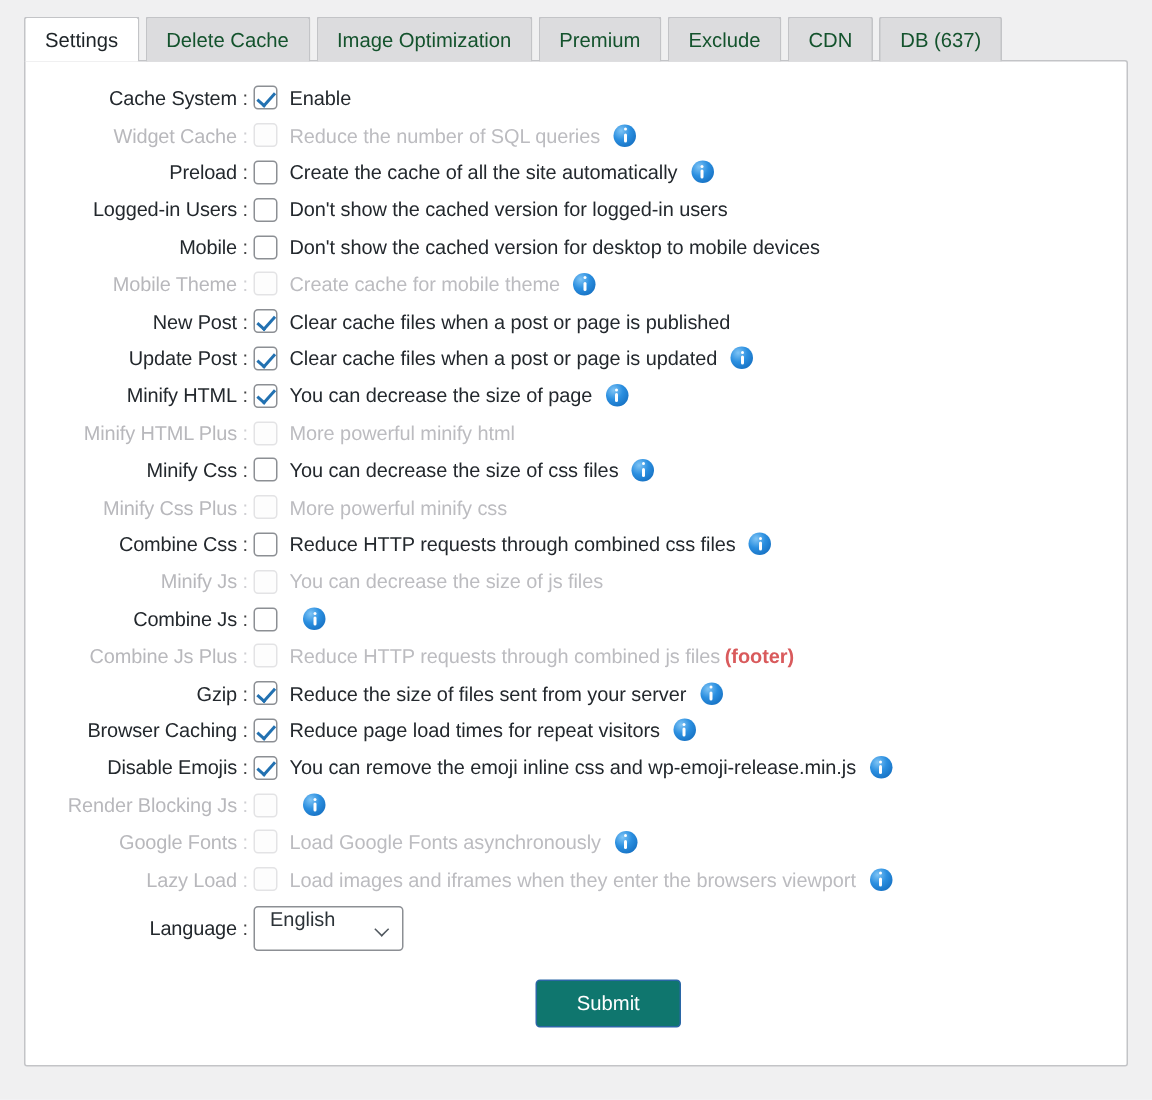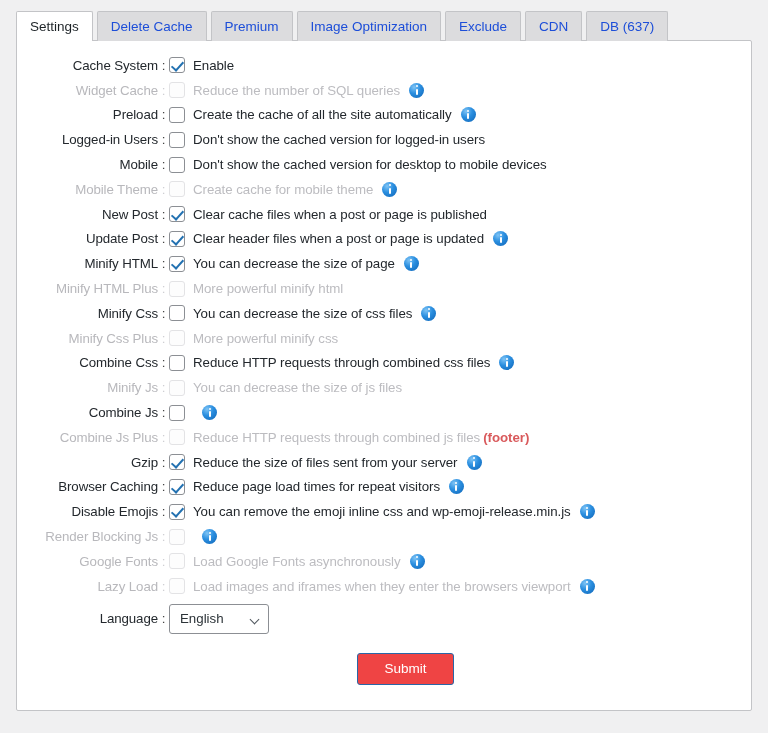--- a/index.html
+++ b/index.html
@@ -25,21 +25,21 @@
     display: flex;
     align-items: center;
     gap: 4px;
     z-index: 5;
   }
   .tab {
     height: 30px;
     padding: 0 13px;
     display: flex; align-items: center;
     font-size: 13.5px;
-    color: #1d4ed8;
+    color: #14532d;
     background: #dcdcde;
     border: 1px solid #c3c4c7;
     border-bottom: none;
     border-radius: 2px 2px 0 0;
     line-height: 1;
     white-space: nowrap;
     cursor: pointer;
   }
   .tab.active {
     background: #ffffff;
@@ -159,21 +159,20 @@
 
   
   .row.select-row { height: 40px; align-items: center; }
   .sel {
     position: relative;
     width: 100px; height: 30px;
     border: 1px solid #8c8f94;
     border-radius: 3px;
     background: #fff;
     display: flex;
-    align-items: center;
     padding-left: 10px;
     font-size: 13.3px;
     color: #2c3338;
     cursor: pointer;
   }
   .sel .chev {
     position: absolute;
     right: 10px; top: 11px;
     width: 7px; height: 7px;
     border: solid #50575e;
@@ -183,42 +182,42 @@
 
   
   .submit-wrap {
     position: absolute;
     left: 0; top: 612px;
     width: 736px;
     display: flex;
     justify-content: center;
   }
   .submit {
-    background: #ef4444;
+    background: #0f766e;
     color: #ffffff;
     border: 1px solid #2a66a6;
     border-radius: 3px;
     font-size: 13.5px;
     padding: 8px 26px;
     cursor: pointer;
     font-family: "Liberation Sans", sans-serif;
     line-height: 1;
     margin-left: 41px;
   }
 </style>
 </head>
 <body>
 
 <div id="page">
 
   <div class="tabbar">
       <div class="tab active">Settings</div>
       <div class="tab">Delete Cache</div>
+      <div class="tab">Image Optimization</div>
       <div class="tab">Premium</div>
-      <div class="tab">Image Optimization</div>
       <div class="tab">Exclude</div>
       <div class="tab">CDN</div>
       <div class="tab">DB (637)</div>
     </div>
 
   <div class="panel">
     <div class="rows">
         <div class="row">
           <div class="row-label">Cache System</div>
           <div class="colon">:</div>
@@ -261,21 +260,21 @@
         <div class="row">
           <div class="row-label">New Post</div>
           <div class="colon">:</div>
           <div class="cb checked"></div>
           <div class="row-text"><span>Clear cache files when a post or page is published</span></div>
         </div>
         <div class="row">
           <div class="row-label">Update Post</div>
           <div class="colon">:</div>
           <div class="cb checked"></div>
-          <div class="row-text"><span>Clear header files when a post or page is updated</span></div>
+          <div class="row-text"><span>Clear cache files when a post or page is updated</span></div>
           <span class="info"></span>
         </div>
         <div class="row">
           <div class="row-label">Minify HTML</div>
           <div class="colon">:</div>
           <div class="cb checked"></div>
           <div class="row-text"><span>You can decrease the size of page</span></div>
           <span class="info"></span>
         </div>
         <div class="row dim">

